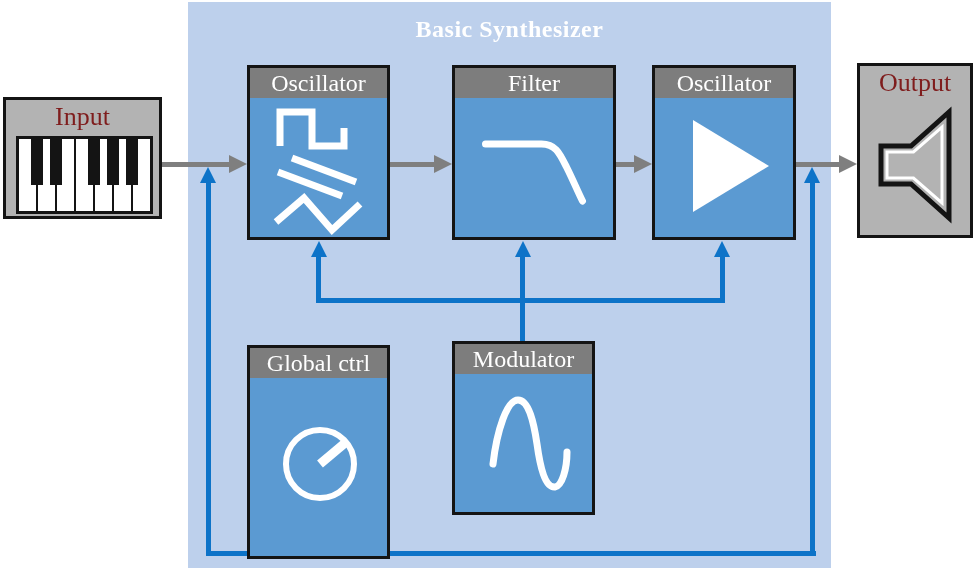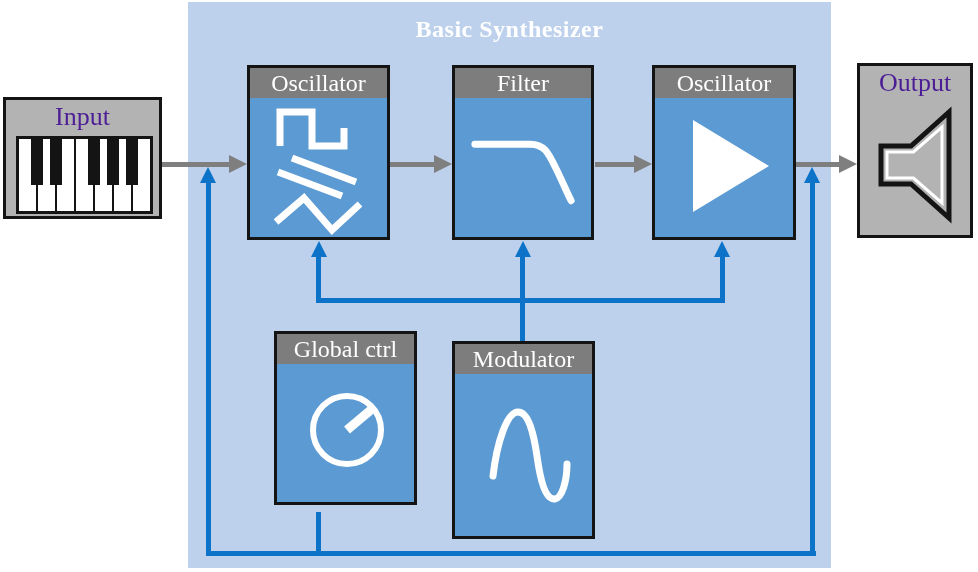--- a/index.html
+++ b/index.html
@@ -22,21 +22,21 @@
   .module-header{
     height:30px;background:#7d7d7d;text-align:center;
     color:#ffffff;font-size:24px;line-height:30px;white-space:nowrap;overflow:hidden;
   }
   .module-body{position:absolute;left:0;top:30px;right:0;bottom:0;}
   .module-body svg{display:block;width:100%;height:100%;}
   .io-box{
     position:absolute;background:#b3b3b3;border:3px solid #141414;
     box-sizing:border-box;z-index:2;text-align:center;
   }
-  .io-label{color:#4c1d95;font-size:26px;line-height:34px;}
+  .io-label{color:#7f1d1d;font-size:26px;line-height:34px;}
   
   .hline,.vline{position:absolute;z-index:1;}
   .gray{background:#7f7f7f;}
   .blue{background:#0d73c8;}
   .hline{height:5px;}
   .vline{width:5px;}
   .head-right{
     position:absolute;z-index:1;width:0;height:0;
     border-top:9px solid transparent;border-bottom:9px solid transparent;
     border-left:18px solid #7f7f7f;
@@ -121,21 +121,21 @@
     <div class="module-body">
       <svg viewBox="0 0 137 139">
         <path d="M30,48 V14 H62 V48 H94 V30" fill="none" stroke="#ffffff" stroke-width="7"></path>
         <path d="M42,60 L106,84" fill="none" stroke="#ffffff" stroke-width="7"></path>
         <path d="M28,74 L92,98" fill="none" stroke="#ffffff" stroke-width="7"></path>
         <path d="M26,124 L54,100 L82,132 L110,106" fill="none" stroke="#ffffff" stroke-width="7"></path>
       </svg>
     </div>
   </div>
 
-  <div class="module" style="left:452px;top:65px;width:142px;height:175px;">
+  <div class="module" style="left:452px;top:65px;width:164px;height:175px;">
     <div class="module-header">
       <span>Filter</span>
     </div>
     <div class="module-body">
       <svg viewBox="0 0 137 139">
         <path d="M20,46 H76 C90,46 94,55 101,69 C108,83 112,93 117,103" fill="none" stroke="#ffffff" stroke-width="7" stroke-linecap="round"></path>
       </svg>
     </div>
   </div>
 
@@ -143,33 +143,33 @@
     <div class="module-header">
       <span>Oscillator</span>
     </div>
     <div class="module-body">
       <svg viewBox="0 0 138 139">
         <polygon points="38,22 38,114 114,68" fill="#ffffff"></polygon>
       </svg>
     </div>
   </div>
 
-  <div class="module" style="left:247px;top:331px;width:143px;height:174px;margin-left:27px;">
+  <div class="module" style="left:247px;top:345px;width:143px;height:214px;">
     <div class="module-header">
       <span>Global ctrl</span>
     </div>
     <div class="module-body">
       <svg viewBox="0 0 137 138">
         <circle cx="70" cy="66" r="34" fill="none" stroke="#ffffff" stroke-width="6"></circle>
         <line x1="70" y1="66" x2="95" y2="45" stroke="#ffffff" stroke-width="9"></line>
       </svg>
     </div>
   </div>
 
-  <div class="module" style="left:452px;top:341px;width:143px;height:198px;">
+  <div class="module" style="left:452px;top:341px;width:143px;height:174px;">
     <div class="module-header">
       <span>Modulator</span>
     </div>
     <div class="module-body">
       <svg viewBox="0 0 137 138">
         <path d="M38,90 C42,56 52,26 63,26 C74,26 79,50 82,70 C85,92 90,114 100,113 C107,112 112,95 112,78" fill="none" stroke="#ffffff" stroke-width="7" stroke-linecap="round"></path>
       </svg>
     </div>
   </div>
 

